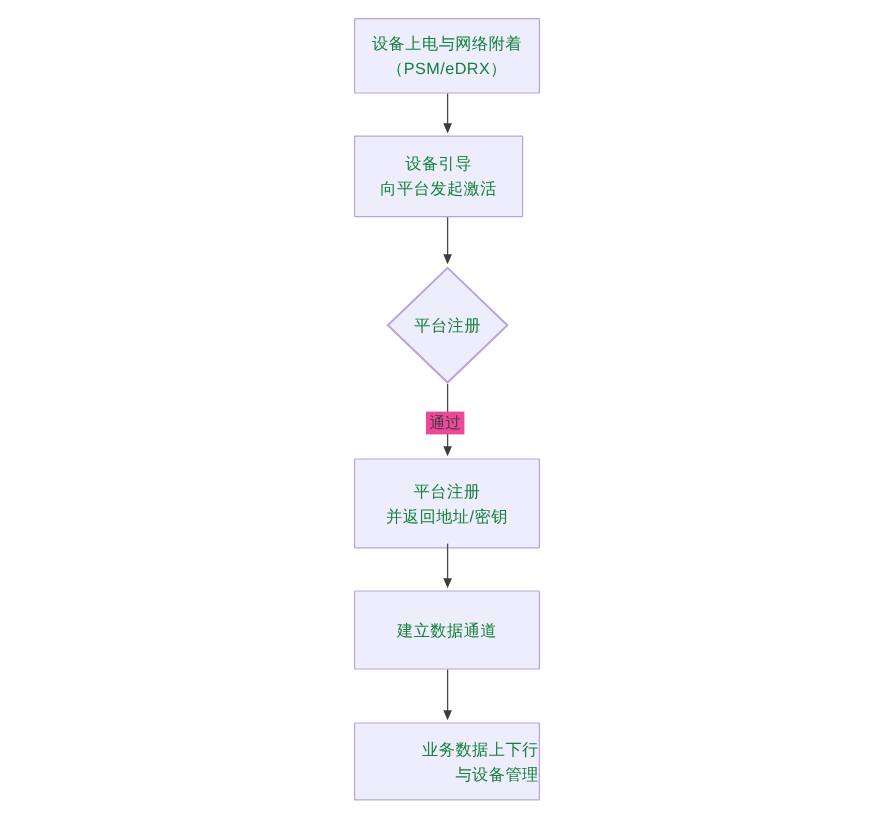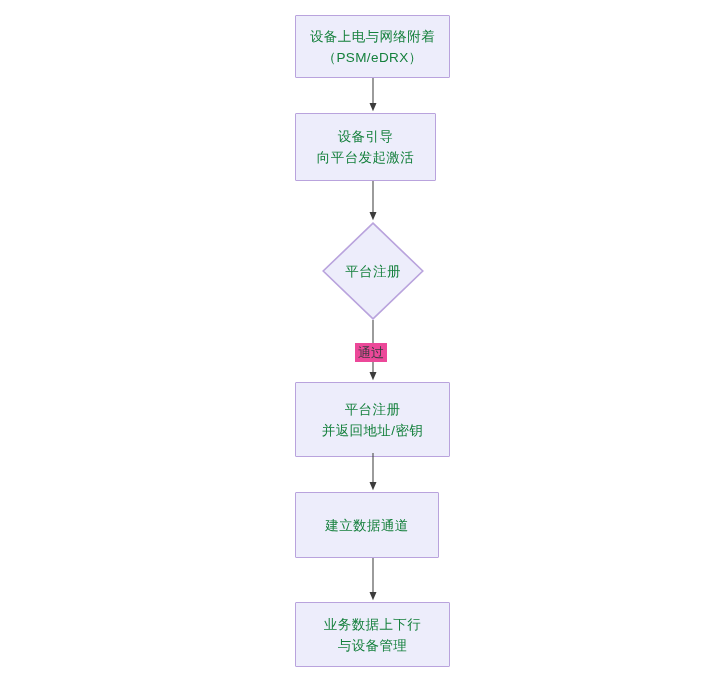--- a/index.html
+++ b/index.html
@@ -127,22 +127,22 @@
 
   <div class="edge-label" style="left:355px; top:343px;">
     <span>通过</span>
   </div>
 
   <div class="node process" style="left:295px; top:382px; width:155px; height:75px;">
     <span class="line1">平台注册</span>
     <span class="line2">并返回地址/密钥</span>
   </div>
 
-  <div class="node process" style="left:295px; top:492px; width:144px; height:66px;">
+  <div class="node process" style="left:295px; top:492px; width:155px; height:66px;">
     <span class="line1">建立数据通道</span>
   </div>
 
-  <div class="node process" style="left:295px; top:602px; width:155px; height:65px;">
+  <div class="node process" style="left:295px; top:602px; width:155px; height:65px;align-items:flex-end;">
     <span class="line1">业务数据上下行</span>
     <span class="line2">与设备管理</span>
   </div>
 
 </div>
 
 </body></html>

